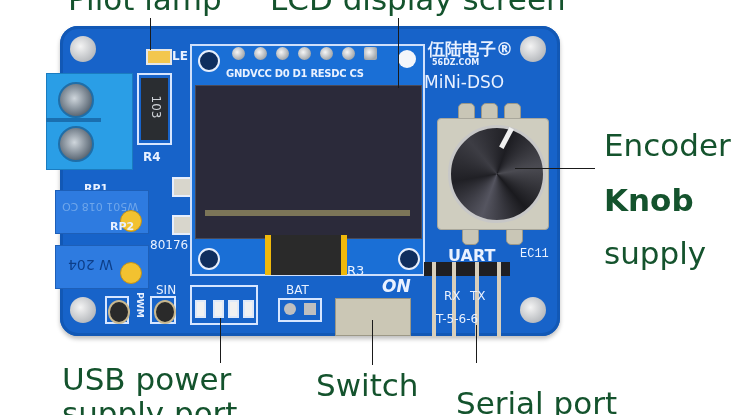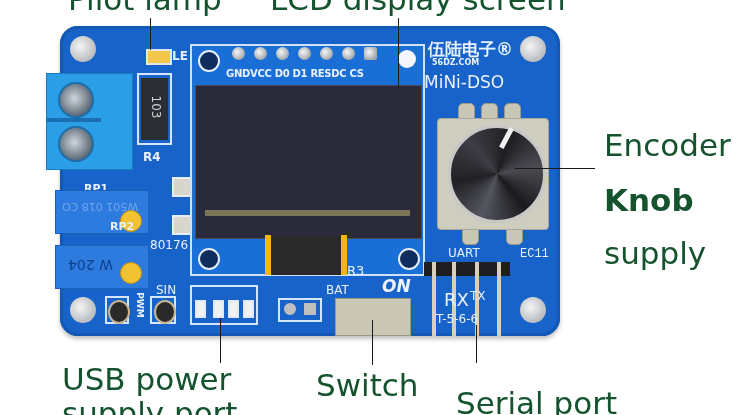--- a/index.html
+++ b/index.html
@@ -114,44 +114,44 @@
 <div class="enc-leg" style="left:458px; top:103px;"></div>
 <div class="enc-leg" style="left:481px; top:103px;"></div>
 <div class="enc-leg" style="left:504px; top:103px;"></div>
 <div class="enc-leg" style="left:462px; top:226px;"></div>
 <div class="enc-leg" style="left:506px; top:226px;"></div>
 <div class="encoder-body"></div>
 <div class="knob"></div>
 <div class="knob-mark"></div>
 <div class="silk" style="left:520px; top:247px; font-size:12px; font-weight:normal;font-family:Liberation Mono, monospace;">EC11</div>
 
-<div class="silk" style="left:448px; top:246px; font-size:12px; font-weight:normal;">UART</div>
+<div class="silk" style="left:448px; top:246px; font-size:16px; font-weight:bold;">UART</div>
 <div class="abs" style="left:424px; top:262px; width:86px; height:14px; background:#1f1f22;"></div>
 <div class="header-pin" style="left:432px; top:262px; height:75px;"></div>
 <div class="header-pin" style="left:452px; top:262px; height:75px;"></div>
 <div class="header-pin" style="left:475px; top:262px; height:75px;"></div>
 <div class="header-pin" style="left:497px; top:262px; height:75px;"></div>
-<div class="silk" style="left:444px; top:289px; font-size:18px; font-weight:normal;">RX</div>
+<div class="silk" style="left:444px; top:289px; font-size:12px; font-weight:normal;">RX</div>
 <div class="silk" style="left:470px; top:289px; font-size:12px; font-weight:normal;">TX</div>
 <div class="silk" style="left:436px; top:312px; font-size:12px; font-weight:normal;">T-5-6-6</div>
 
 <div class="outline" style="left:105px; top:296px; width:24px; height:28px;"></div>
 <div class="abs" style="left:108px; top:300px; width:18px; height:20px; border-radius:50%; background:#2a2a2a; border:2px solid #c9b88f;"></div>
 <div class="silk" style="left:127px; top:300px; font-size:9px; transform:rotate(90deg);">PWM</div>
 <div class="silk" style="left:156px; top:283px; font-size:12px; font-weight:normal;">SIN</div>
 <div class="outline" style="left:150px; top:296px; width:26px; height:28px;"></div>
 <div class="abs" style="left:154px; top:300px; width:18px; height:20px; border-radius:50%; background:#2a2a2a; border:2px solid #c9b88f;"></div>
 
 <div class="outline" style="left:190px; top:285px; width:68px; height:40px; border-width:2px; border-color:#d7e6ff;"></div>
 <div class="pad" style="left:195px; top:300px;"></div>
 <div class="pad" style="left:213px; top:300px;"></div>
 <div class="pad" style="left:228px; top:300px;"></div>
 <div class="pad" style="left:243px; top:300px;"></div>
 
-<div class="silk" style="left:286px; top:283px; font-size:12px; font-weight:normal;margin-left:40px;">BAT</div>
+<div class="silk" style="left:286px; top:283px; font-size:12px; font-weight:normal;">BAT</div>
 <div class="outline" style="left:278px; top:298px; width:44px; height:24px;"></div>
 <div class="abs" style="left:284px; top:303px; width:12px; height:12px; border-radius:50%; background:#bfbfbf;"></div>
 <div class="abs" style="left:304px; top:303px; width:12px; height:12px; background:#bfbfbf;"></div>
 
 <div class="silk" style="left:382px; top:276px; font-size:17px; font-style:italic;">ON</div>
 <div class="switch"></div>
 
 <div class="lead" style="left:150px; top:18px; width:1px; height:32px;"></div>
 <div class="lead" style="left:398px; top:18px; width:1px; height:70px;"></div>
 <div class="lead" style="left:515px; top:168px; width:80px; height:1px;"></div>

